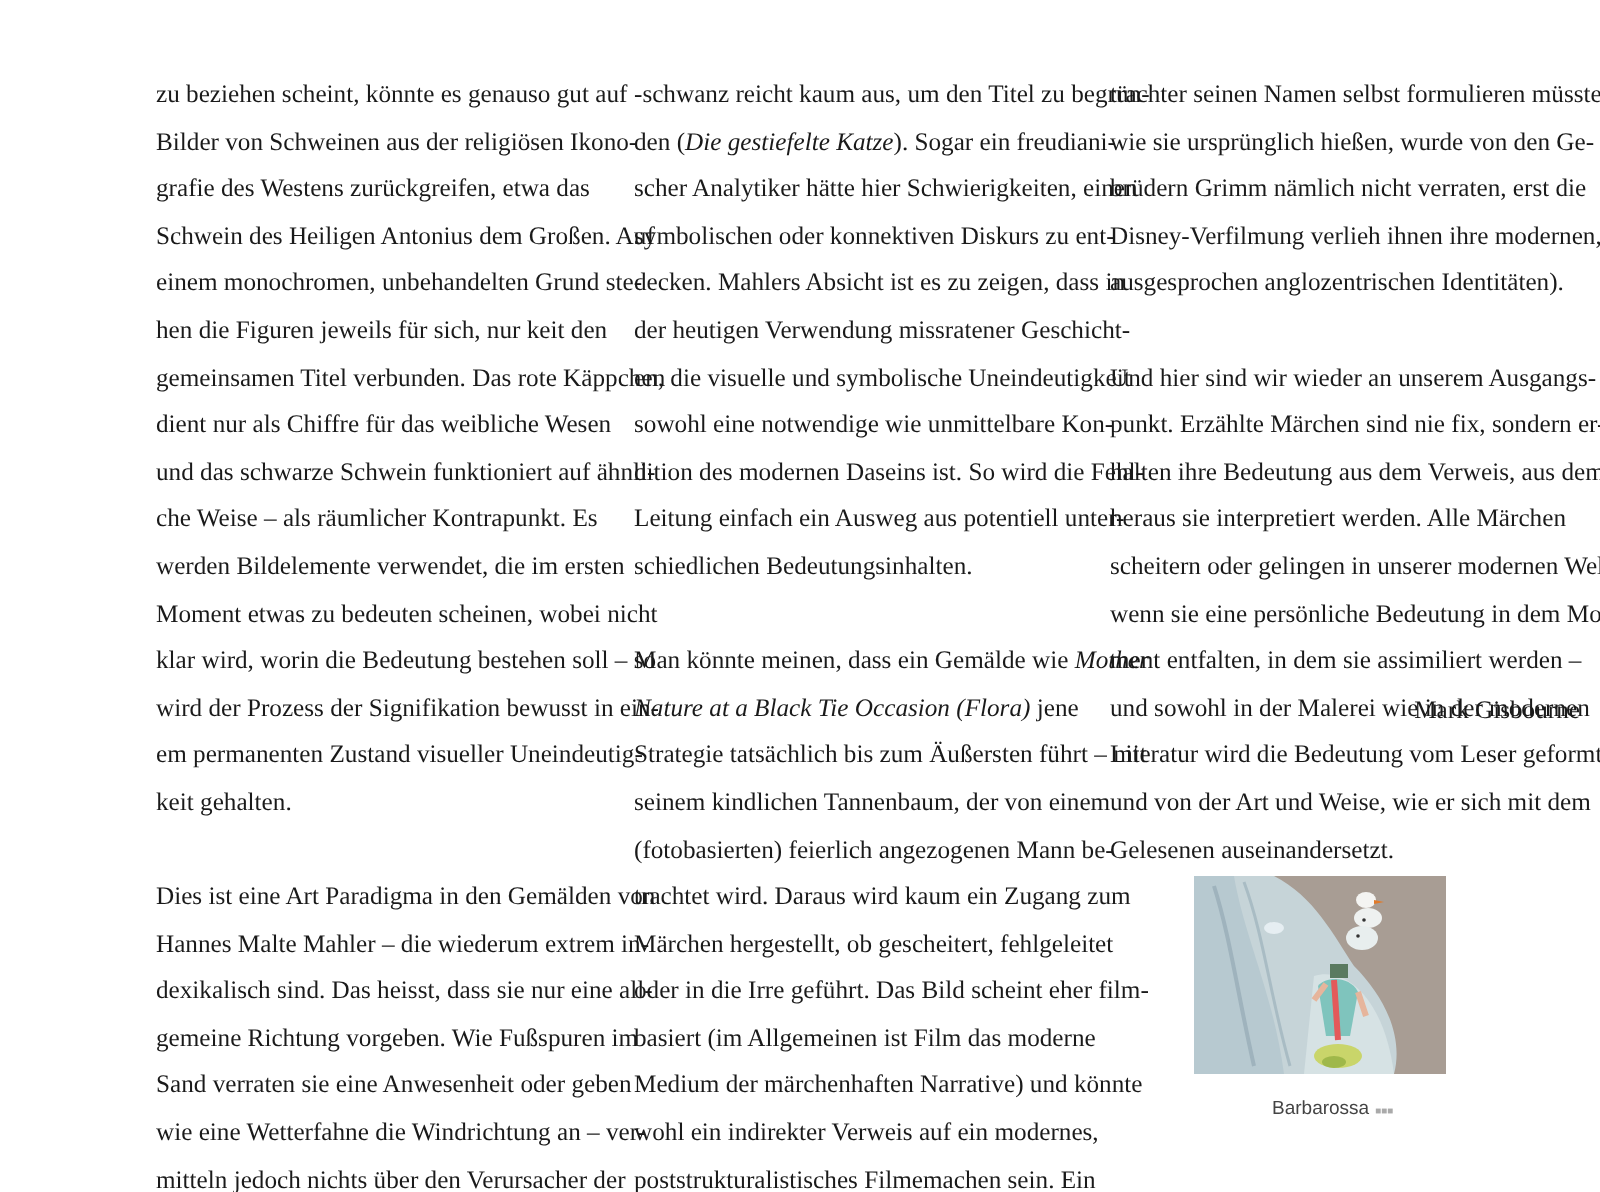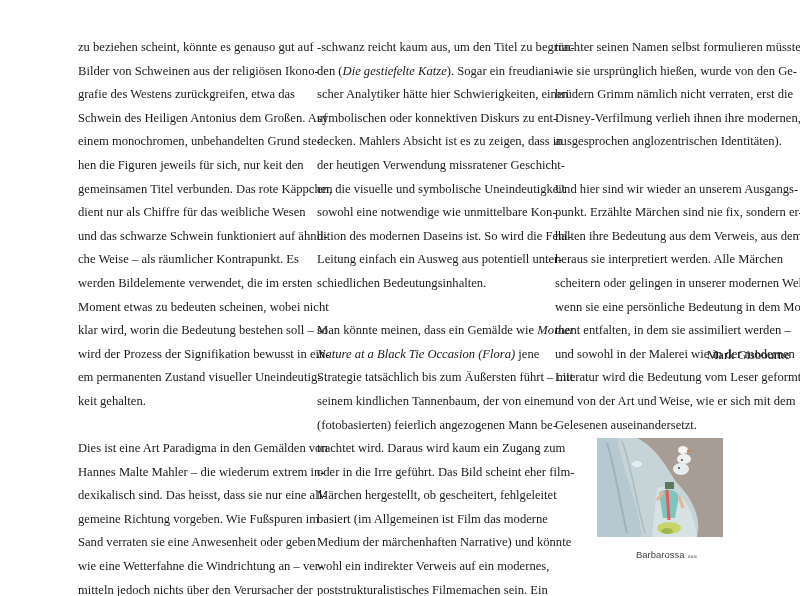--- a/index.html
+++ b/index.html
@@ -68,22 +68,22 @@
       <span class="ln">Leitung einfach ein Ausweg aus potentiell unter-</span>
       <span class="ln last">schiedlichen Bedeutungsinhalten.</span>
     </div>
     <div class="para">
       <span class="ln">Man könnte meinen, dass ein Gemälde wie <i>Mother</i></span>
       <span class="ln"><i>Nature at a Black Tie Occasion (Flora)</i> jene</span>
       <span class="ln">Strategie tatsächlich bis zum Äußersten führt – mit</span>
       <span class="ln">seinem kindlichen Tannenbaum, der von einem</span>
       <span class="ln">(fotobasierten) feierlich angezogenen Mann be-</span>
       <span class="ln">trachtet wird. Daraus wird kaum ein Zugang zum</span>
+      <span class="ln">Märchen hergestellt, ob gescheitert, fehlgeleitet</span>
       <span class="ln">oder in die Irre geführt. Das Bild scheint eher film-</span>
-      <span class="ln">Märchen hergestellt, ob gescheitert, fehlgeleitet</span>
       <span class="ln">basiert (im Allgemeinen ist Film das moderne</span>
       <span class="ln">Medium der märchenhaften Narrative) und könnte</span>
       <span class="ln">wohl ein indirekter Verweis auf ein modernes,</span>
       <span class="ln">poststrukturalistisches Filmemachen sein. Ein</span>
     </div>
   </div>
 <div id="col3" class="col">
     <div class="para">
       <span class="ln">trachter seinen Namen selbst formulieren müsste –</span>
       <span class="ln">wie sie ursprünglich hießen, wurde von den Ge-</span>

